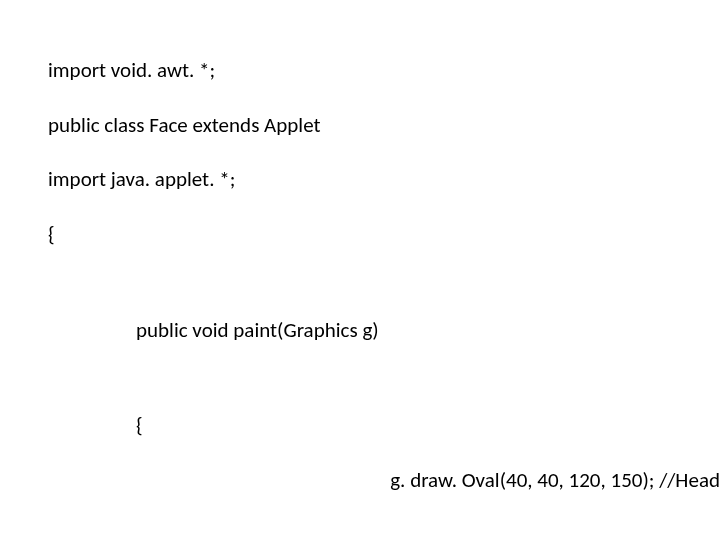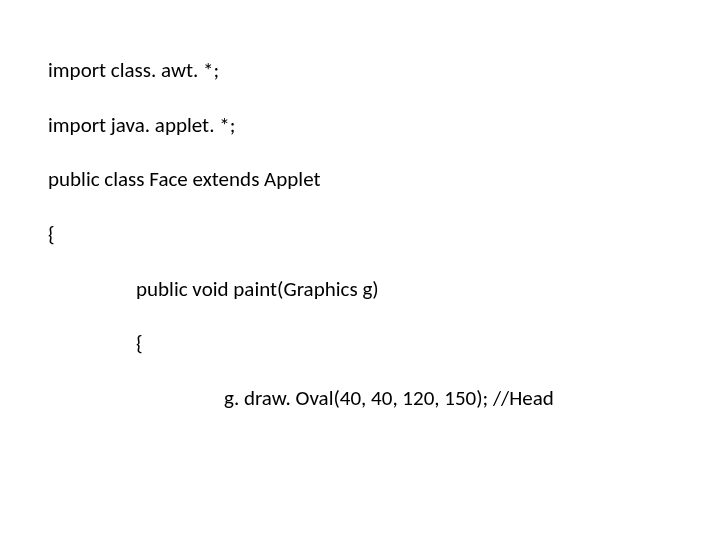--- a/index.html
+++ b/index.html
@@ -13,30 +13,30 @@
     color: #000000;
     line-height: 1.3;
   }
   .slide {
     padding: 30px 0 0 48px;
     white-space: pre;
   }
   .line {
     display: block;
   }
-  .indent1 { padding-left: 88px; }
-  .indent2 { padding-left: 176px; }
+  .indent1 { padding-left: 88px; margin-top: 41px; }
+  .indent2 { padding-left: 176px; text-align: right; }
 </style>
 </head>
 <body>
 
 <div class="slide">
-<span class="line">import class. awt. *;</span>
+<span class="line">import void. awt. *;</span>
+<span class="line">public class Face extends Applet</span>
 <span class="line">import java. applet. *;</span>
-<span class="line">public class Face extends Applet</span>
 <span class="line">{</span>
 <span class="line indent1">public void paint(Graphics g)</span>
 <span class="line indent1">{</span>
 <span class="line indent2">g. draw. Oval(40, 40, 120, 150); //Head</span>
 
 
 
 
 
 

